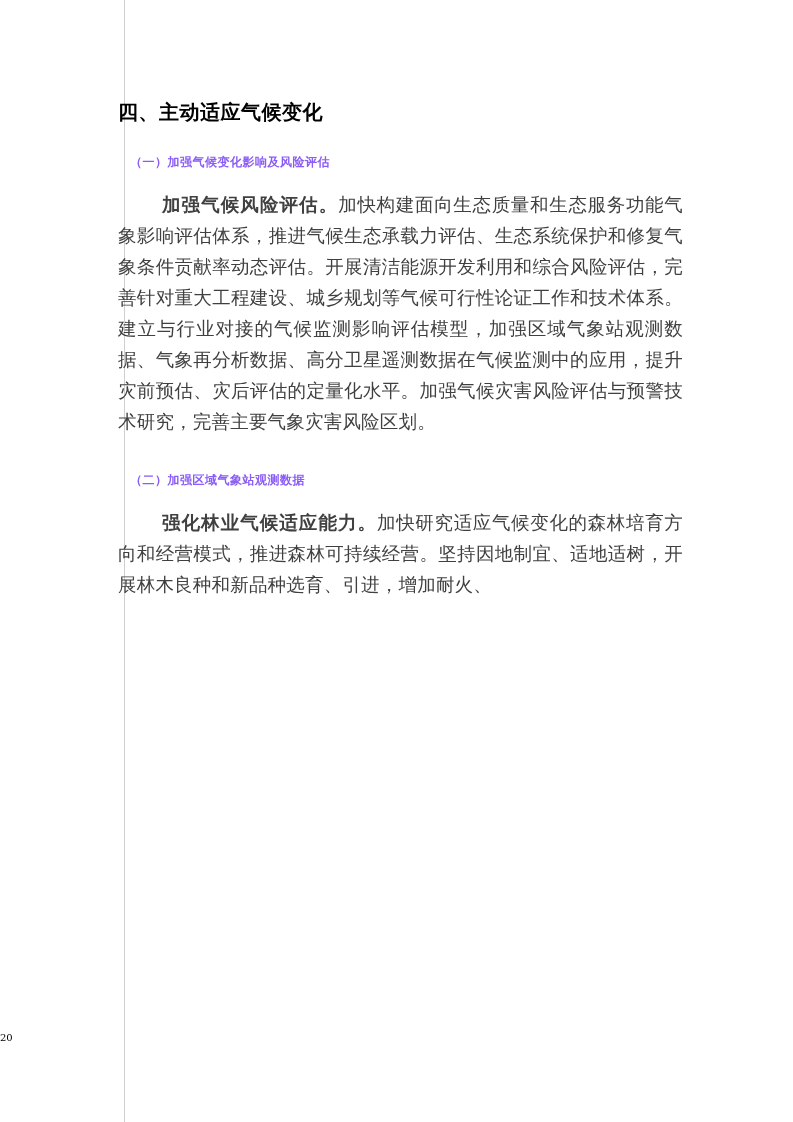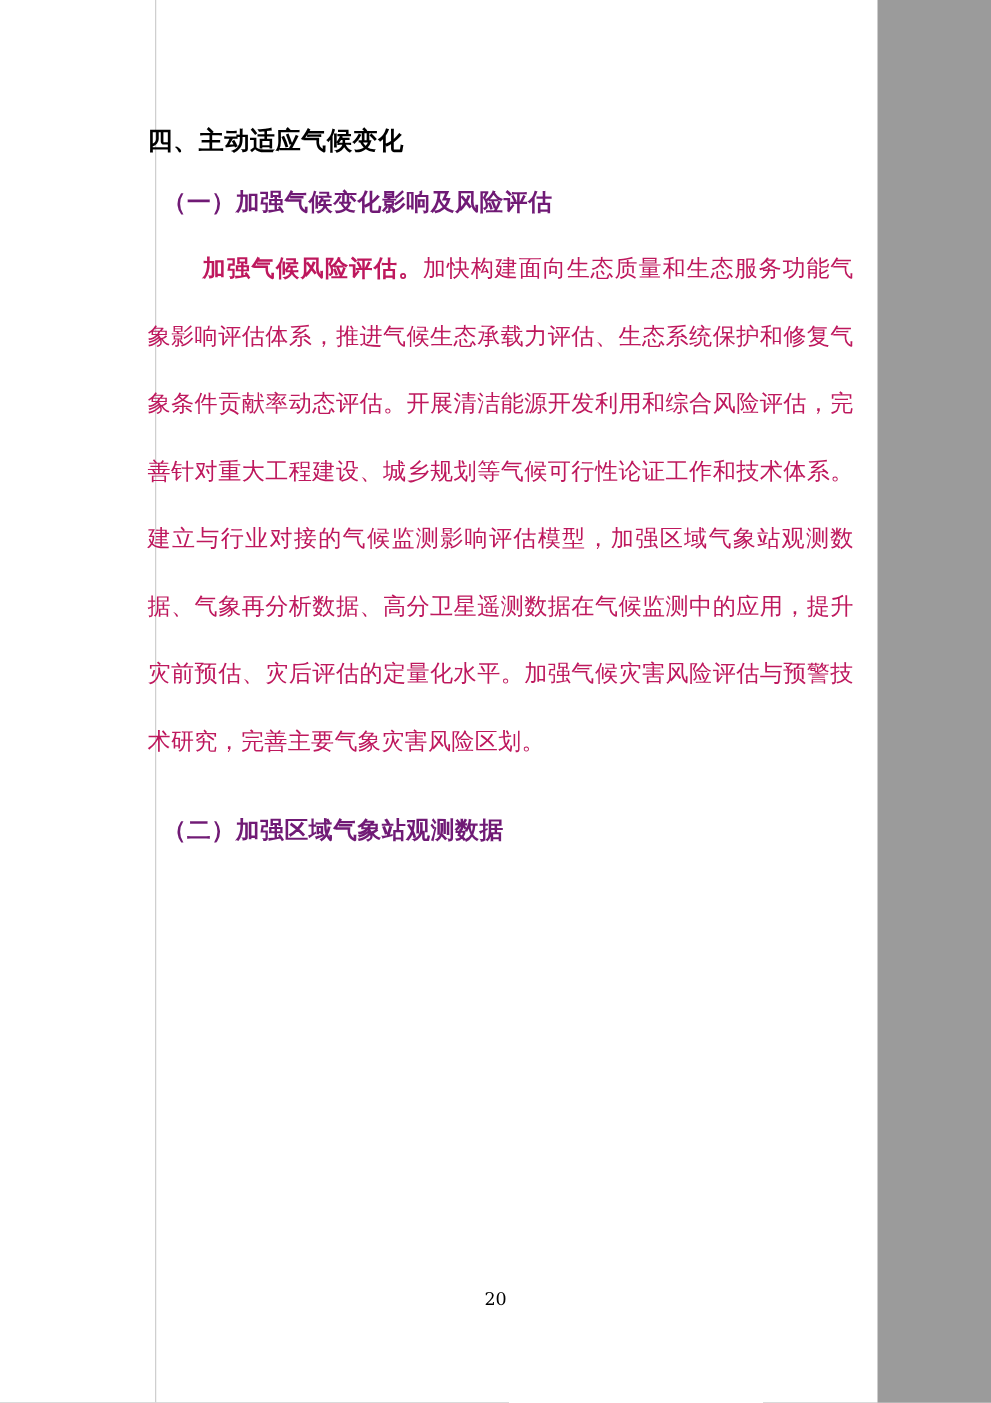--- a/index.html
+++ b/index.html
@@ -8,21 +8,21 @@
     background: #9b9b9b;
   }
   body {
     width: 793px;
     height: 1122px;
     overflow: hidden;
     font-family: "Liberation Serif", serif;
   }
   .page {
     position: relative;
-    width: 702px;
+    width: 793px;
     height: 1122px;
     background: #ffffff;
     box-sizing: border-box;
   }
   .page-border-left {
     position: absolute;
     left: 124px;
     top: 0;
     width: 1px;
     height: 1122px;
@@ -39,53 +39,53 @@
     font-weight: bold;
     font-size: 20px;
     line-height: 34px;
     letter-spacing: 0.5px;
     color: #000;
     margin: 0 0 16px 0;
   }
   .h-sub {
     font-family: "DejaVu Sans", sans-serif;
     font-weight: bold;
-    font-size: 19px;
+    font-size: 12px;
     line-height: 34px;
     letter-spacing: 0.5px;
-    color: #701a75;
+    color: #8b5cf6;
     margin: 0 0 10px 0;
     text-indent: 12px;
   }
   .para {
     font-family: "DejaVu Serif", serif;
     font-size: 18.5px;
-    line-height: 54px;
-    color: #be185d;
+    line-height: 31px;
+    color: #404040;
     margin: 0 0 4px 0;
     text-indent: 44px;
     text-align: justify;
     text-justify: inter-ideograph;
     letter-spacing: 0.2px;
   }
   .para .lead {
     font-family: "DejaVu Sans", sans-serif;
     font-weight: bold;
     letter-spacing: 0.6px;
   }
   .spacer-sm { height: 8px; }
   .spacer-md { height: 14px; }
   .page-number {
     position: absolute;
     left: 0;
     top: 1032px;
     width: 793px;
-    text-align: center;
+    text-align: left;
     font-family: "DejaVu Serif", serif;
-    font-size: 14px;
+    font-size: 10px;
     color: #000;
   }
 </style>
 </head>
 <body>
 
 <div class="page">
   <div class="page-border-left"></div>
 
   <div class="content">
@@ -96,17 +96,18 @@
 
     <p class="para"><span class="lead">加强气候风险评估。</span><span>加快构建面向生态质量和生态服务功能气象影响评估体系，推进气候生态承载力评估、生态系统保护和修复气象条件贡献率动态评估。开展清洁能源开发利用和综合风险评估，完善针对重大工程建设、城乡规划等气候可行性论证工作和技术体系。建立与行业对接的气候监测影响评估模型，加强区域气象站观测数据、气象再分析数据、高分卫星遥测数据在气候监测中的应用，提升灾前预估、灾后评估的定量化水平。加强气候灾害风险评估与预警技术研究，完善主要气象灾害风险区划。</span></p>
 
     <div class="spacer-sm"></div>
 
 
     <div class="spacer-md"></div>
 
     <h3 class="h-sub">（二）加强区域气象站观测数据</h3>
 
+    <p class="para"><span class="lead">强化林业气候适应能力。</span><span>加快研究适应气候变化的森林培育方向和经营模式，推进森林可持续经营。坚持因地制宜、适地适树，开展林木良种和新品种选育、引进，增加耐火、</span></p>
 
   </div>
 
   <div class="page-number">20</div>
 </div>
 
 </body></html>

